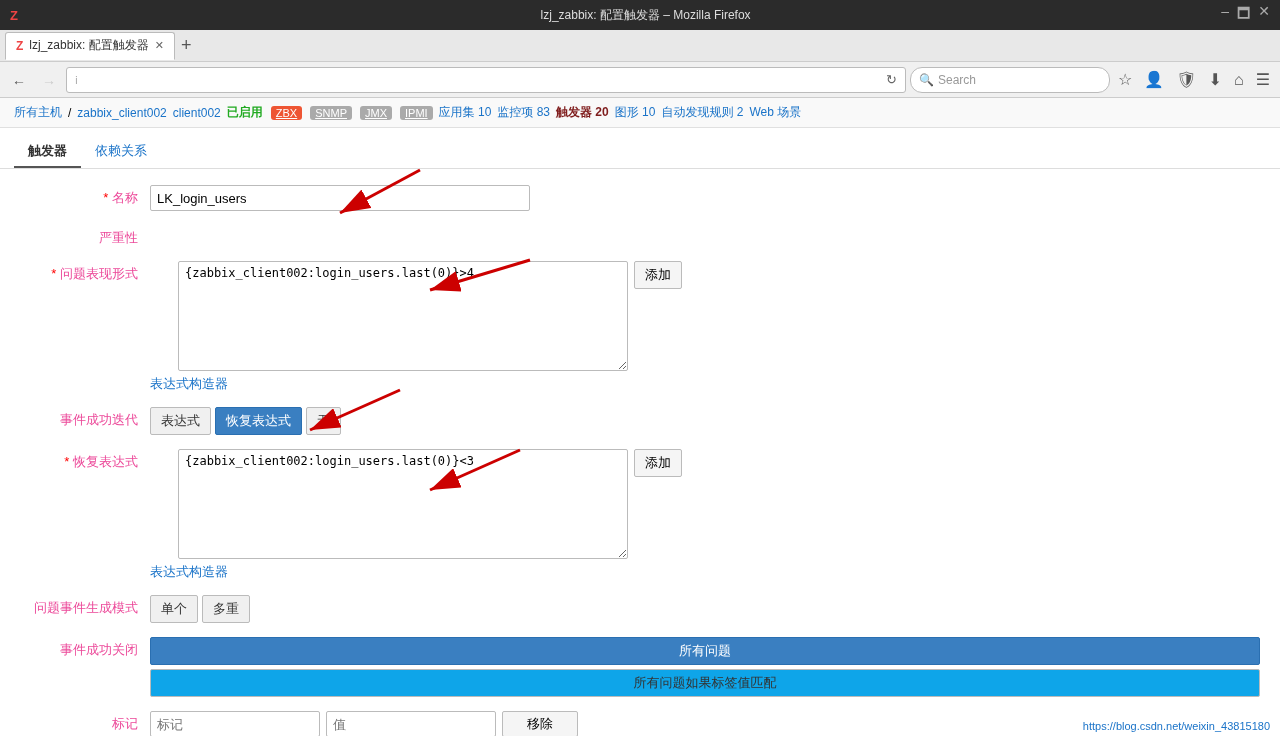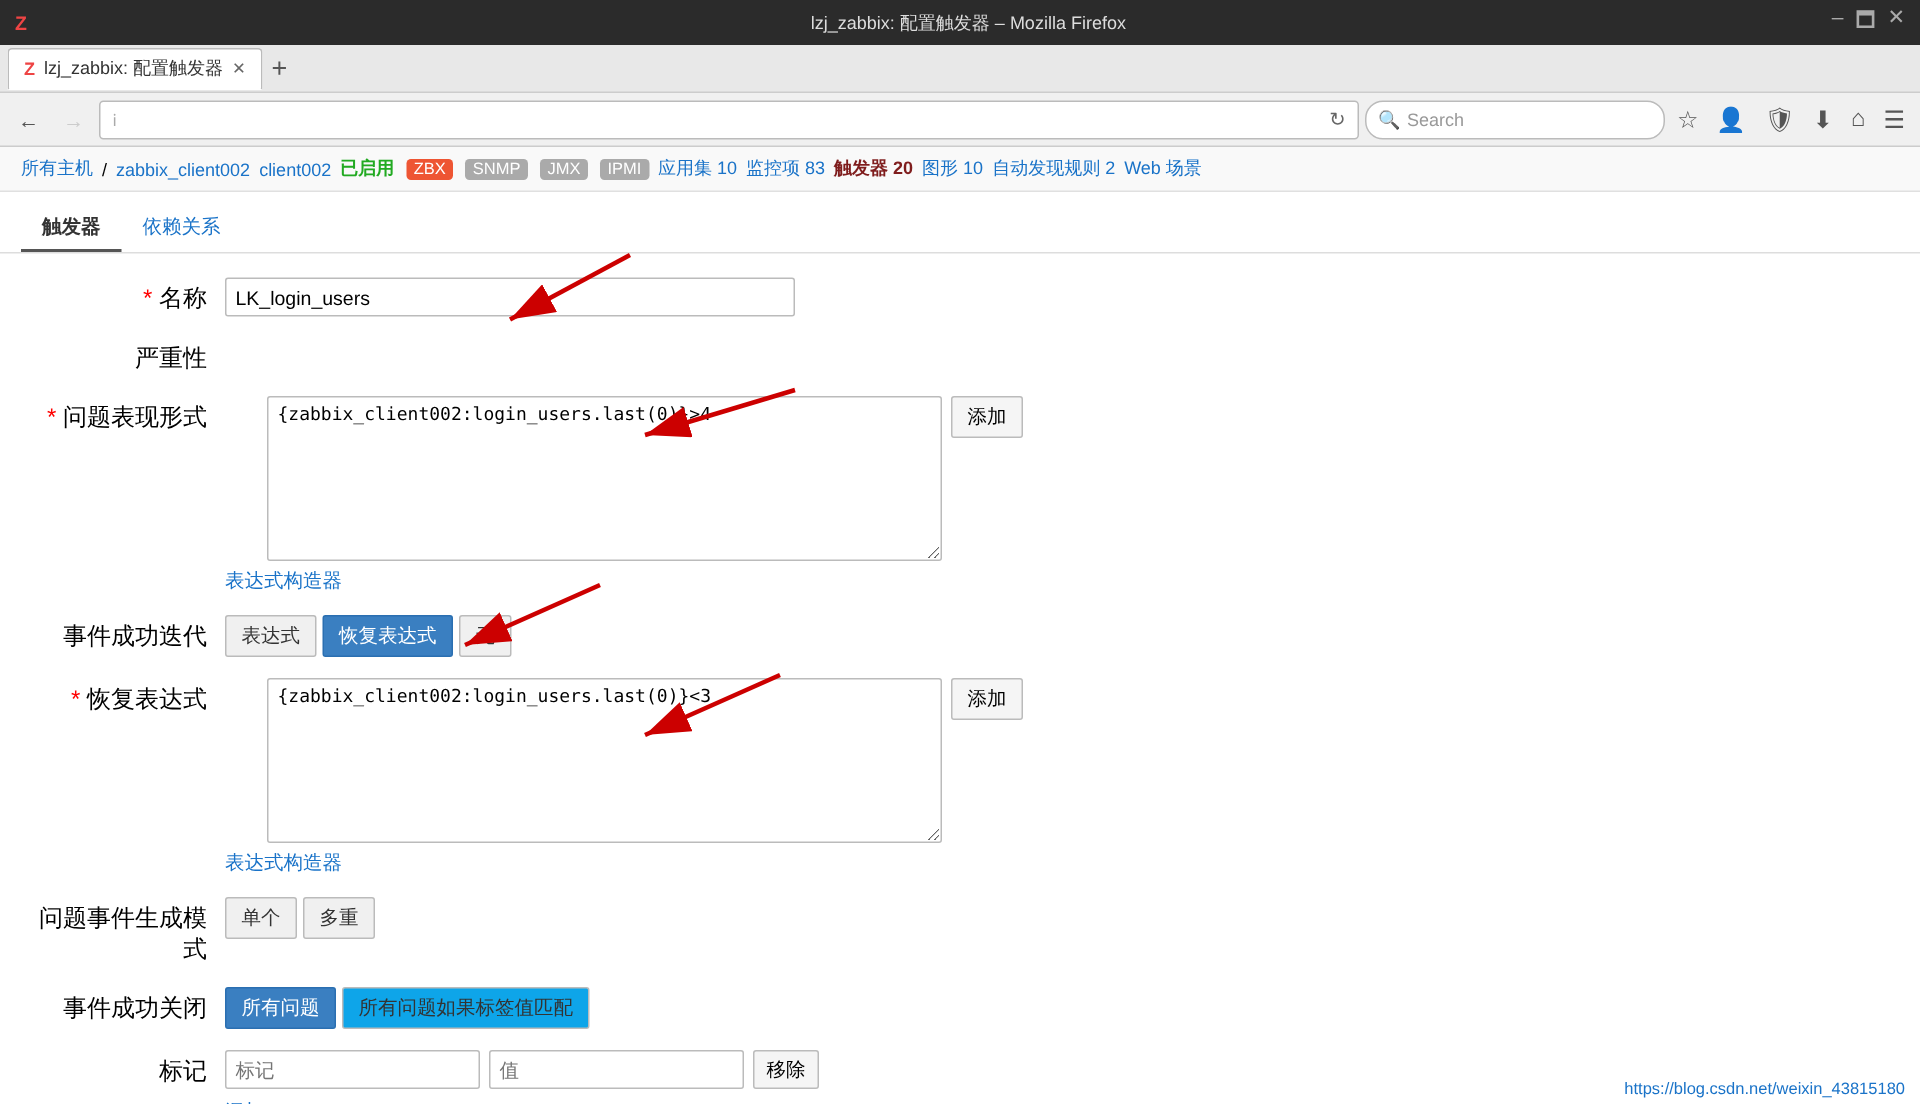--- a/index.html
+++ b/index.html
@@ -105,20 +105,21 @@
       font-size: 12px;
       border-bottom: 1px solid #e0e0e0;
       flex-wrap: wrap;
     }
     .breadcrumb-bar a { color: #1a73c8; text-decoration: none; }
     .badge {
       font-size: 11px;
       padding: 1px 5px;
       border-radius: 3px;
       margin-left: 2px;
+      text-decoration: underline;
     }
     .badge-zbx { background: #e53; color: #fff; }
     .badge-snmp { background: #aaa; color: #fff; }
     .badge-jmx { background: #aaa; color: #fff; }
     .badge-ipmi { background: #aaa; color: #fff; }
     .enabled { color: #2a2; font-weight: bold; }
 
     
     .page-tabs {
       display: flex;
@@ -147,22 +148,22 @@
     .form-row {
       display: flex;
       align-items: flex-start;
       margin-bottom: 14px;
     }
     .form-label {
       width: 130px;
       text-align: right;
       padding-right: 12px;
       padding-top: 4px;
-      font-size: 16px;
-      color: #000000;
+      font-size: 13px;
+      color: #ec4899;
       flex-shrink: 0;
     }
     .required::before {
       content: '* ';
       color: red;
     }
     .form-control {
       flex: 1;
     }
 
@@ -223,21 +224,21 @@
       border: 1px solid #bbb;
       border-radius: 2px;
       cursor: pointer;
       font-size: 13px;
       background: #f0f0f0;
       color: #333;
     }
     .radio-btn.active { background: #3a7fc1; color: #fff; border-color: #2a6fb1; }
 
     
-    .success-btns { display: flex; gap: 4px; }
+    .success-btns { display: flex; gap: 4px; flex-direction: column; }
     .success-btn {
       padding: 4px 10px;
       border: 1px solid #bbb;
       border-radius: 2px;
       cursor: pointer;
       font-size: 13px;
       background: #3a7fc1;
       color: #fff;
       border-color: #2a6fb1;
     }
@@ -252,21 +253,21 @@
     .tag-input {
       width: 170px;
       height: 26px;
       border: 1px solid #bbb;
       border-radius: 2px;
       padding: 0 6px;
       font-size: 13px;
       color: #999;
     }
     .remove-btn {
-      padding: 3px 8px;
+      padding: 3px 24px;
       background: #f5f5f5;
       border: 1px solid #bbb;
       border-radius: 2px;
       cursor: pointer;
       font-size: 13px;
     }
 
     
     .bottom-right-link {
       position: fixed;

